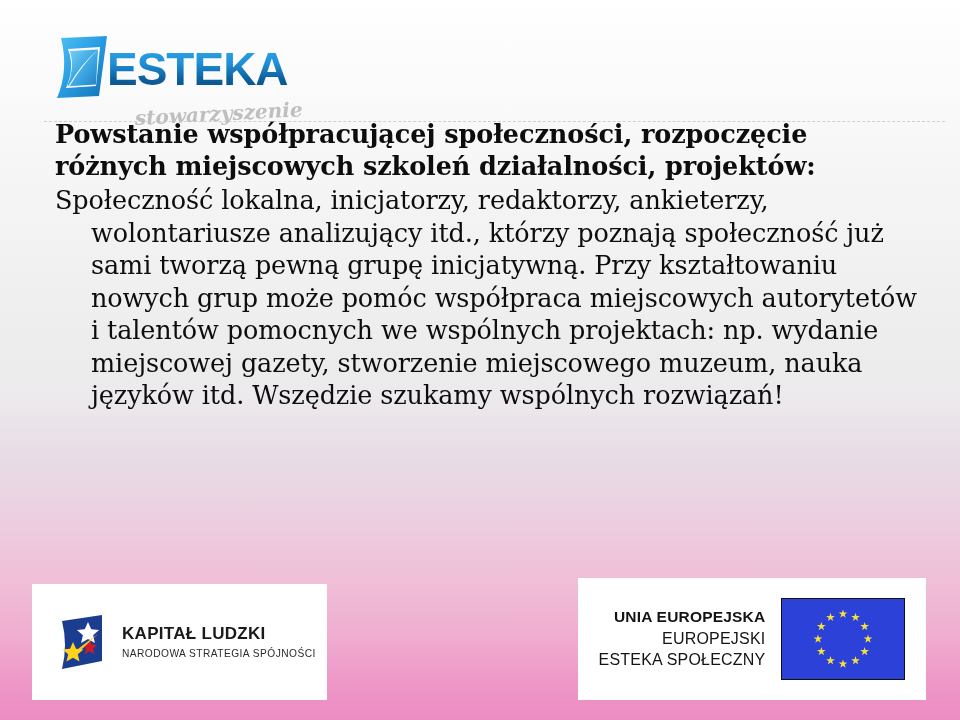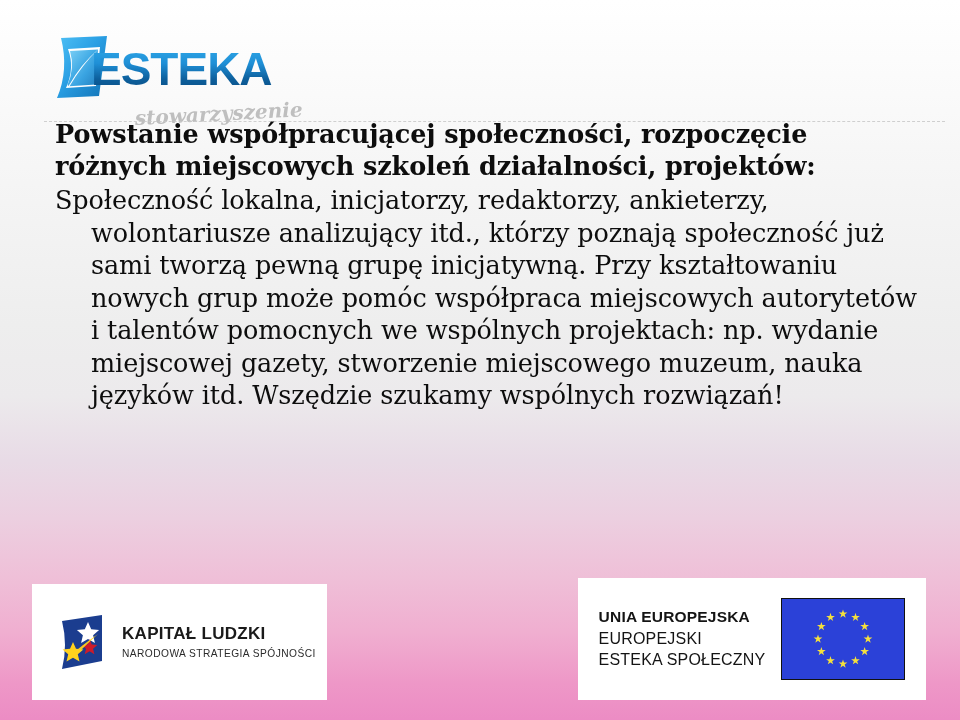--- a/index.html
+++ b/index.html
@@ -27,21 +27,21 @@
 
   
   .logo{
     position:absolute;left:55px;top:32px;
     width:230px;height:78px;
   }
   .logo-mark{
     position:absolute;left:0;top:2px;width:56px;height:68px;
   }
   .logo-word{
-    position:absolute;left:36px;top:14px;
+    position:absolute;left:52px;top:14px;
     font-family:"Liberation Sans", sans-serif;
     font-weight:bold;font-size:46px;letter-spacing:-1px;
     line-height:1;
     background:linear-gradient(to bottom,#2fa8e8 0%,#1f8fd6 38%,#0d5f9c 72%,#0a4e84 100%);
     -webkit-background-clip:text;background-clip:text;
     color:transparent;
     -webkit-text-fill-color:transparent;
     white-space:nowrap;
   }
   .logo-sub{
@@ -108,21 +108,21 @@
     font-family:"Liberation Sans", sans-serif;
     font-size:10.2px;color:#2b2b2b;letter-spacing:0.45px;
     margin-top:4px;white-space:nowrap;
   }
 
   .ue-inner{
     position:absolute;left:0;top:0;width:100%;height:100%;
     display:flex;align-items:center;justify-content:center;
     box-sizing:border-box;padding:0 14px;
   }
-  .ue-text{text-align:left;margin-right:16px;}
+  .ue-text{text-align:right;margin-right:16px;}
   .ue-l1{
     font-family:"Liberation Sans", sans-serif;
     font-weight:bold;font-size:15.5px;color:#141414;
     letter-spacing:0.2px;line-height:1.35;white-space:nowrap;
   }
   .ue-l2,.ue-l3{
     font-family:"Liberation Sans", sans-serif;
     font-size:16px;color:#141414;
     letter-spacing:0.2px;line-height:1.35;white-space:nowrap;
   }

